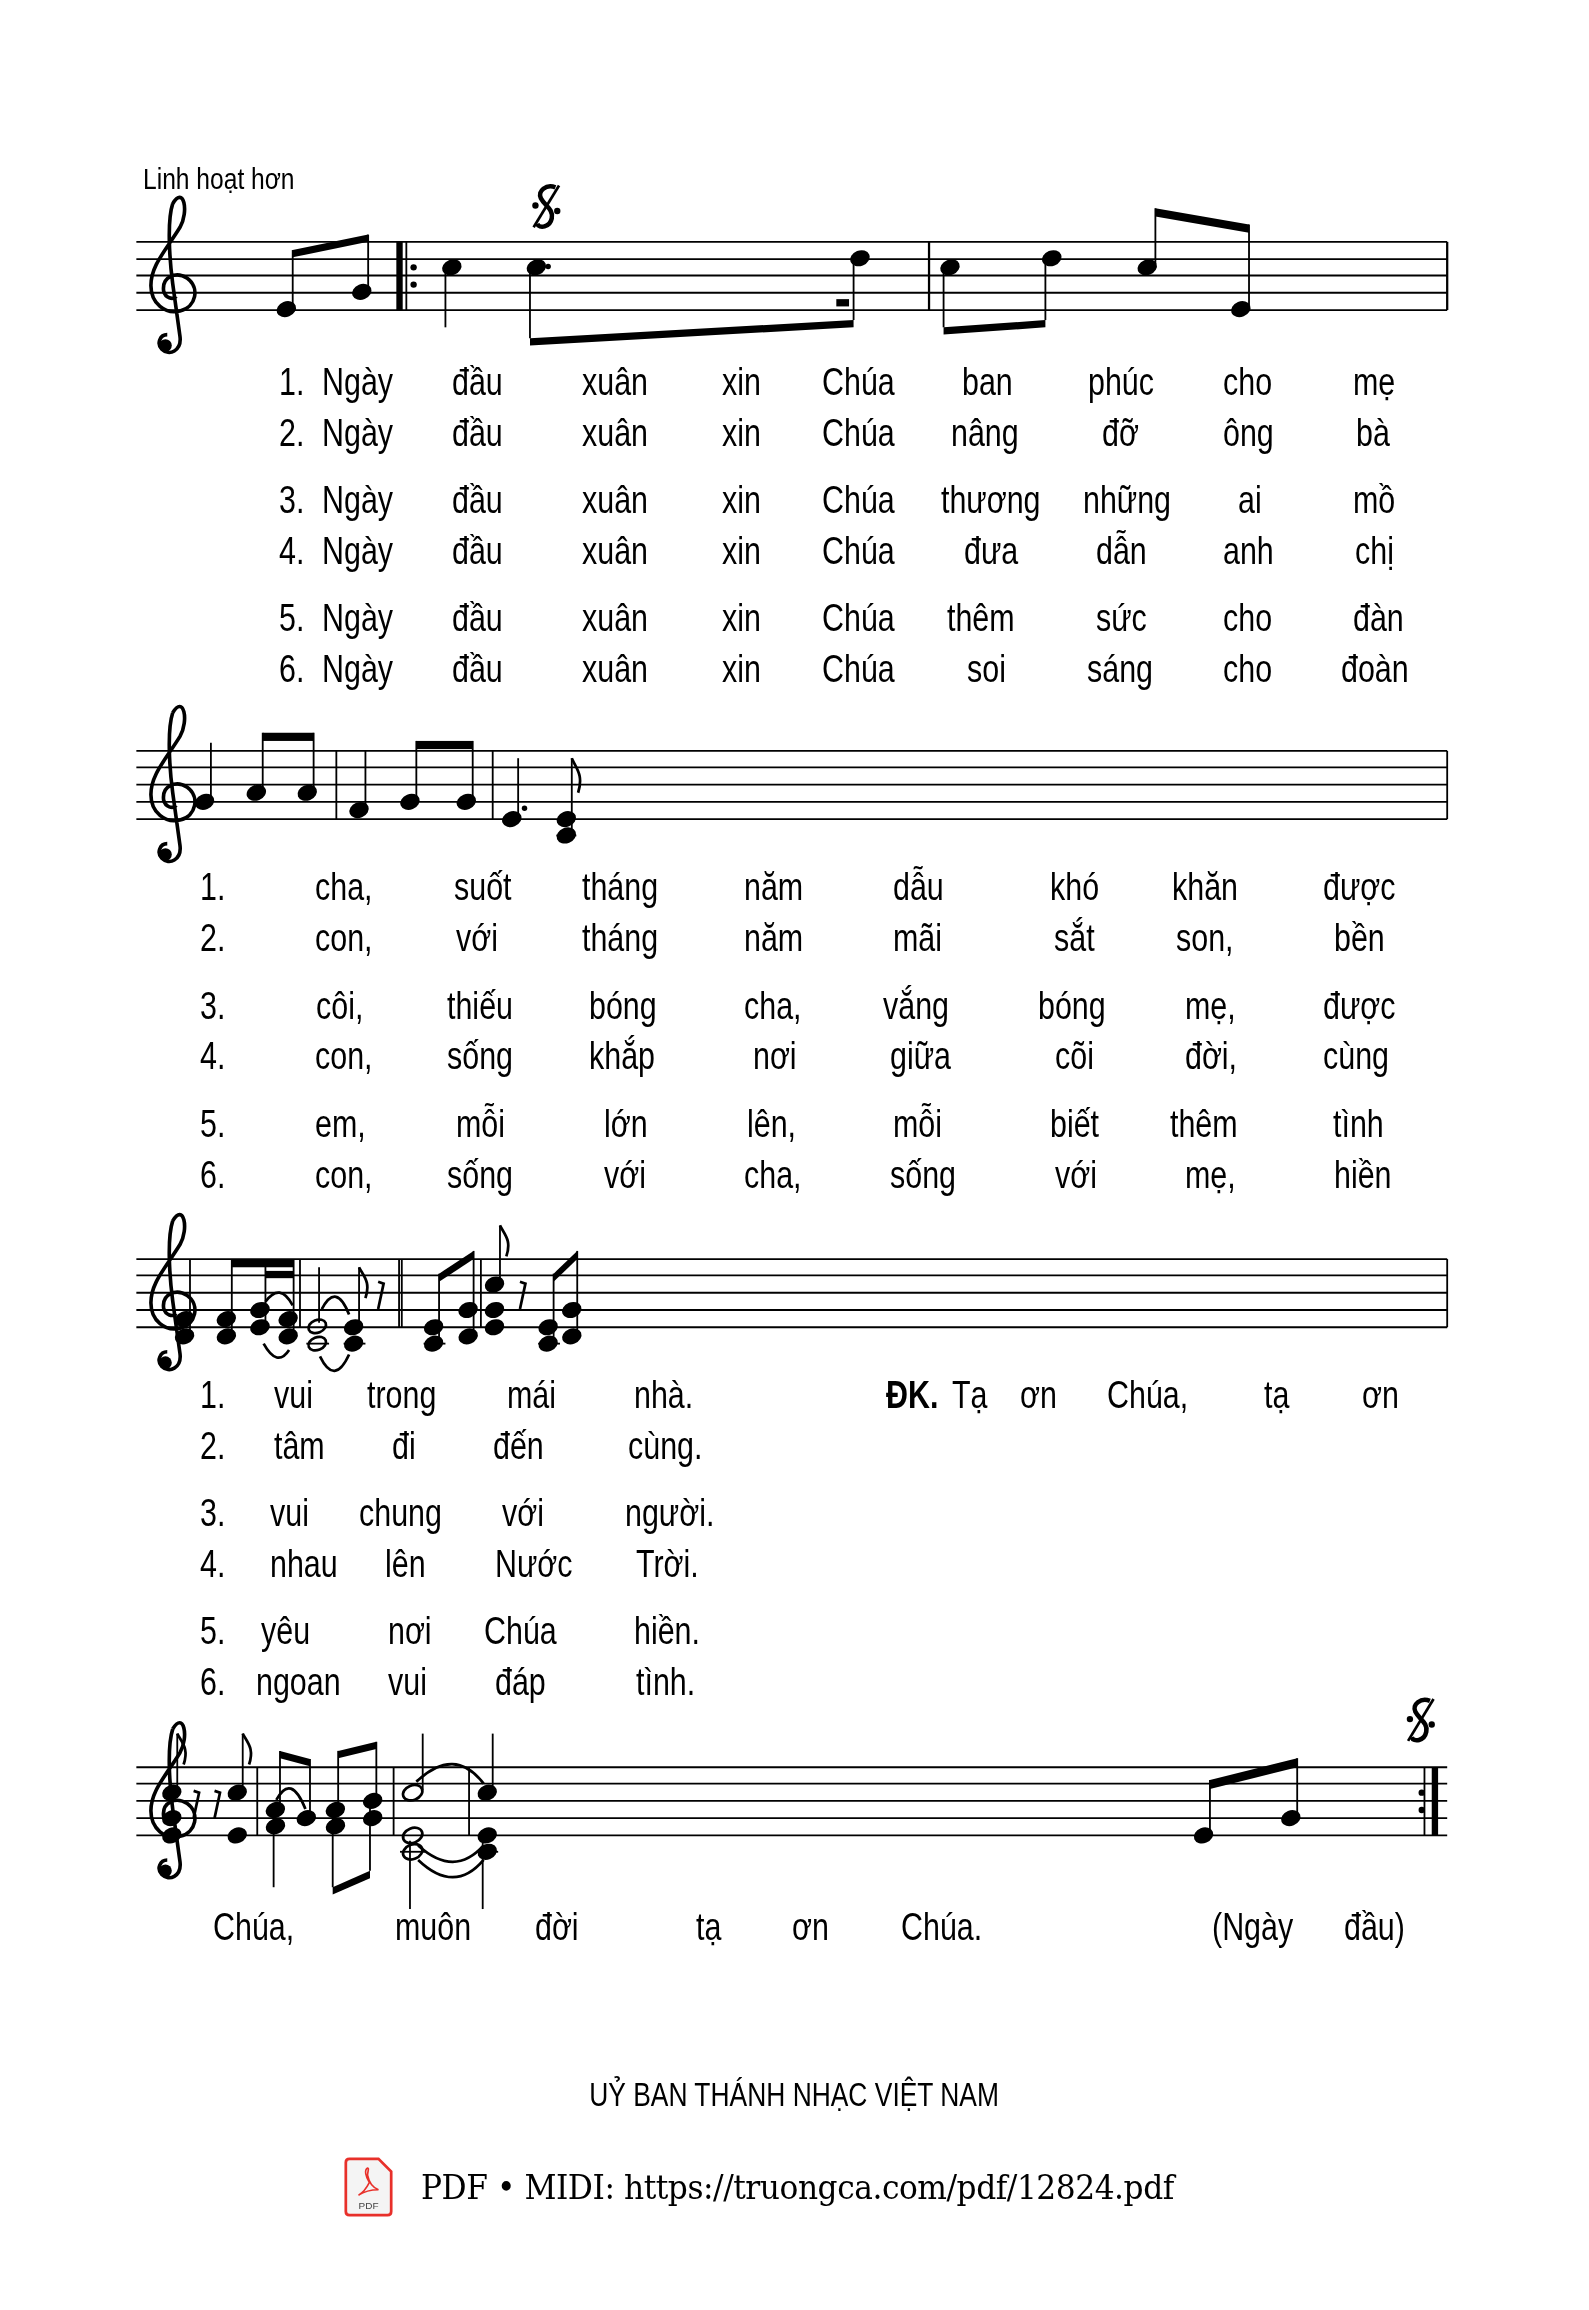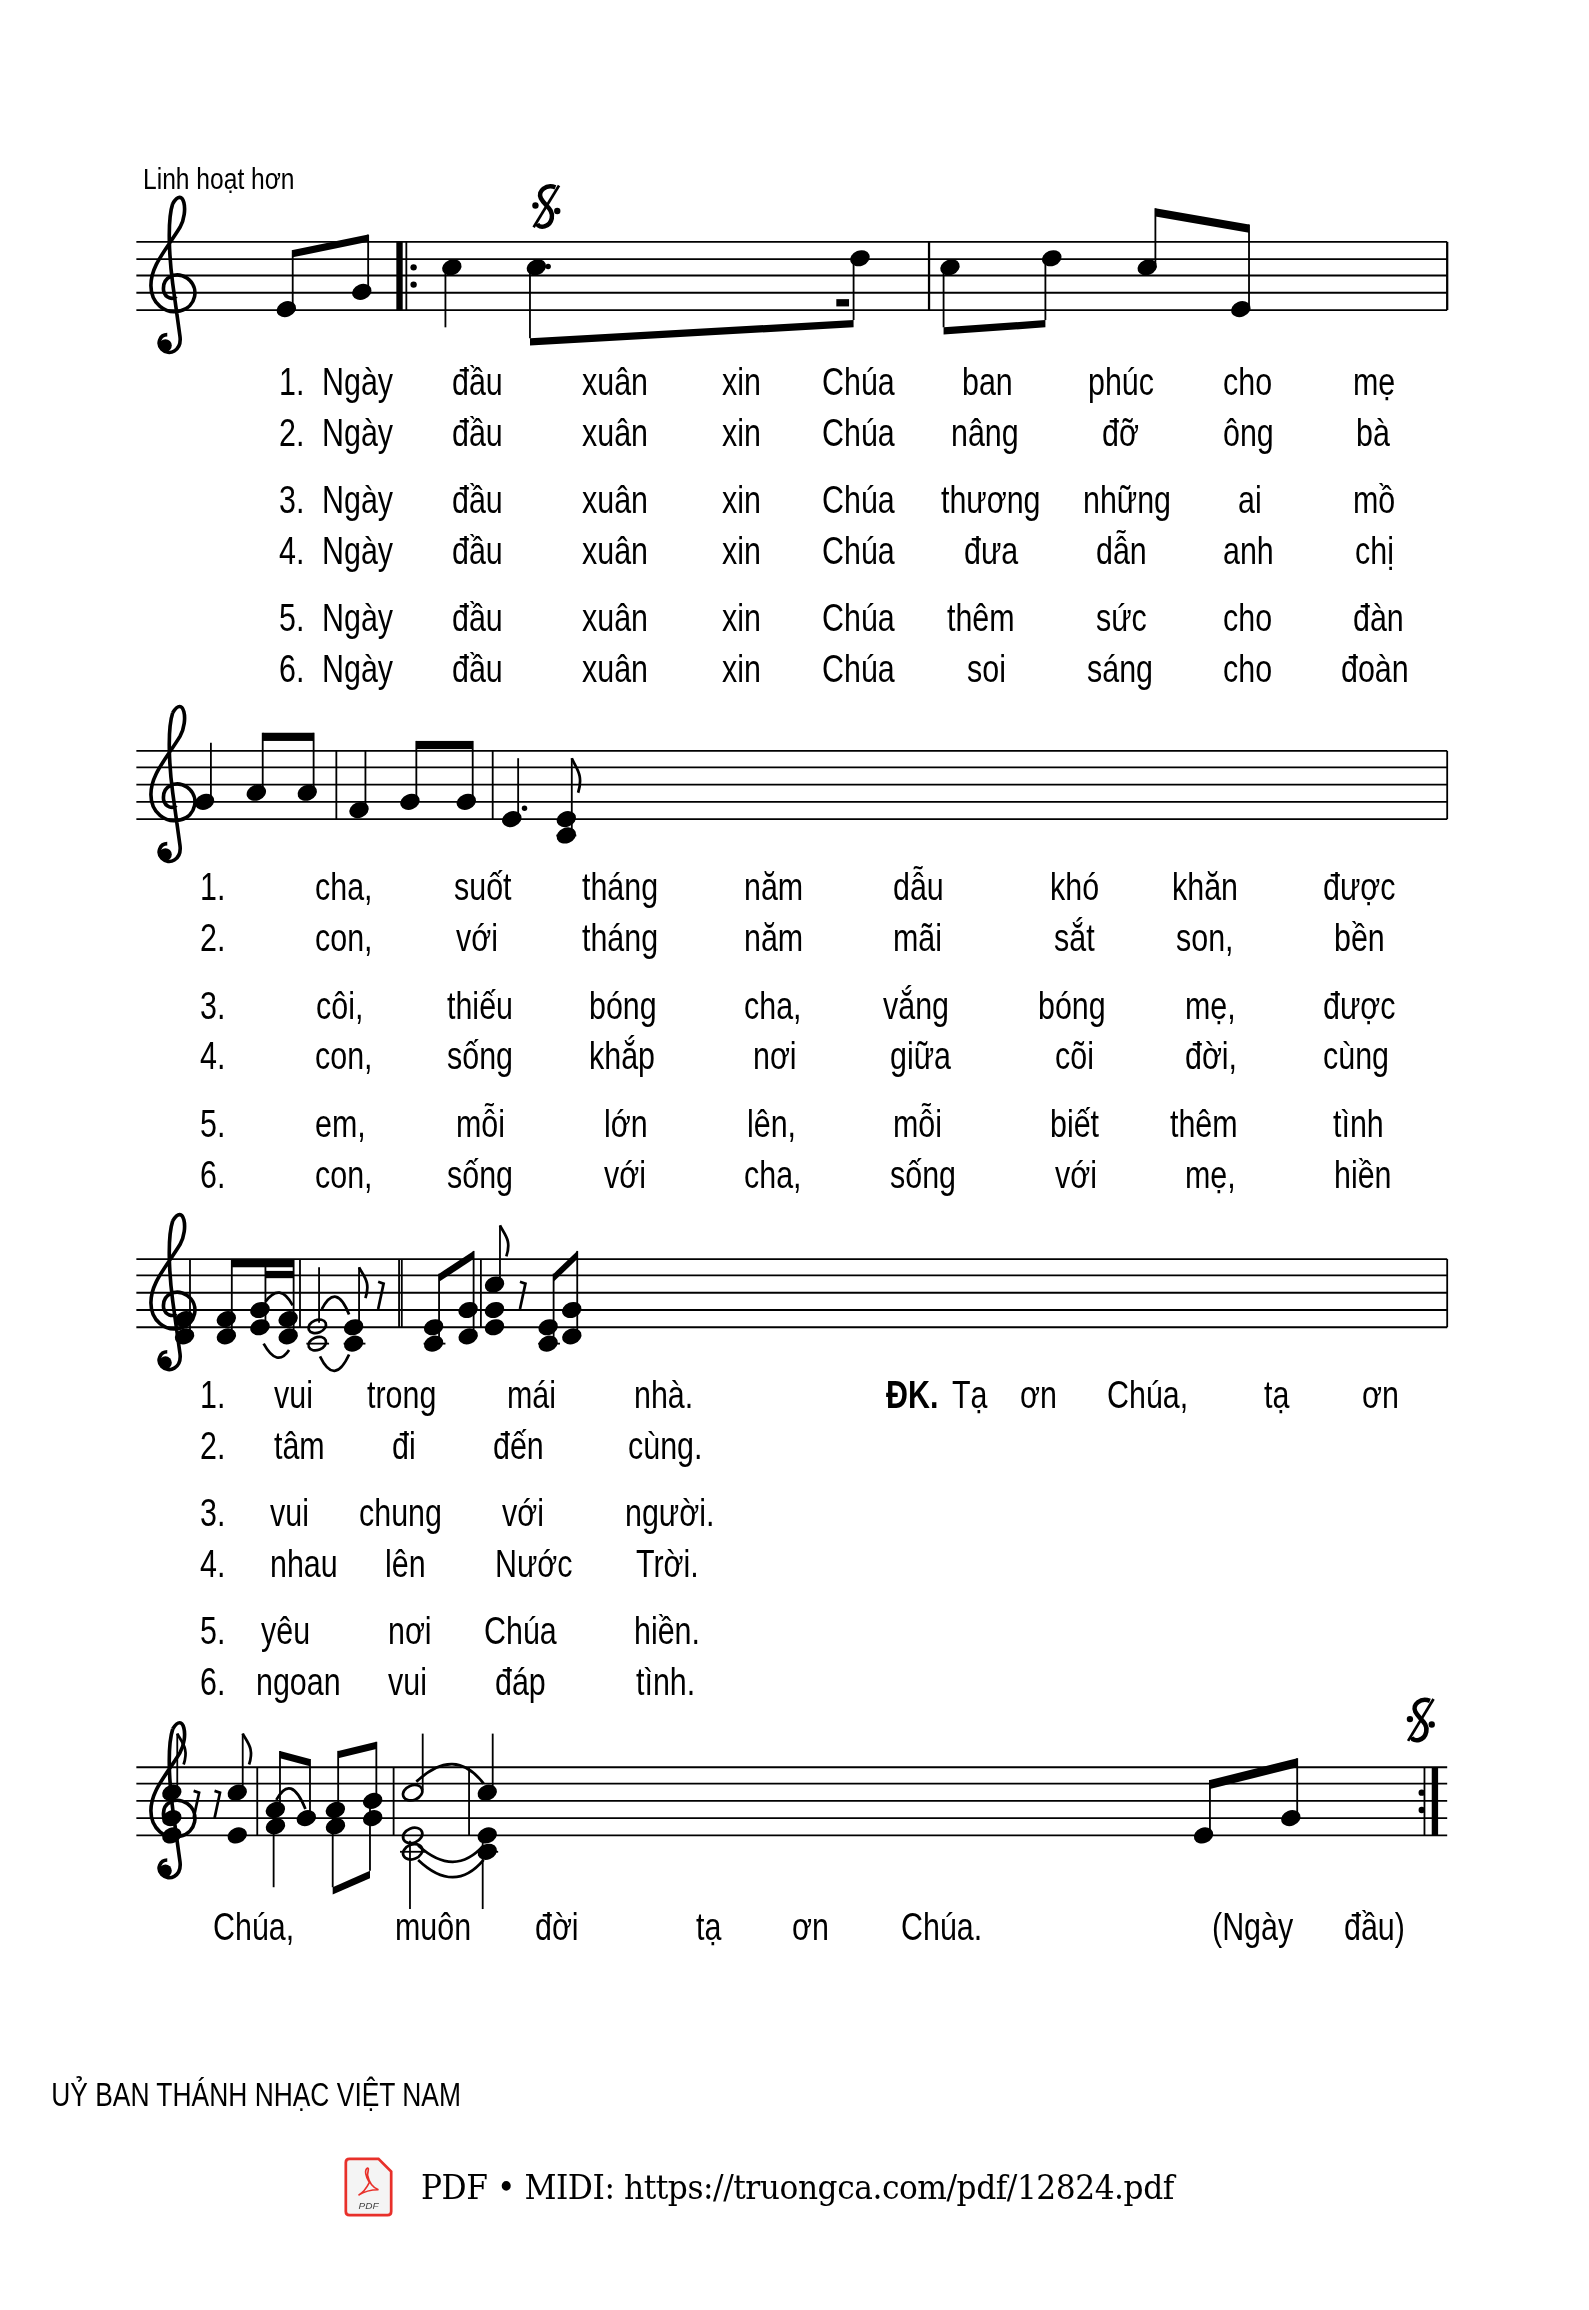--- a/index.html
+++ b/index.html
@@ -3,24 +3,24 @@
 <meta charset="utf-8">
 <style>
   html, body { margin:0; padding:0; background:#ffffff; }
   body { width:1589px; height:2310px; position:relative; overflow:hidden; font-family:"Liberation Sans", sans-serif; color:#000; }
   .abs { position:absolute; }
   .tempo { left:143px; top:162px; font-size:30px; transform:scaleX(0.82); transform-origin:left top; font-family:"Liberation Sans Narrow","Liberation Sans", sans-serif; }
   .lyr { position:absolute; font-size:39px; line-height:1; white-space:nowrap; transform:scaleX(0.78); transform-origin:center top; font-family:"Liberation Sans", sans-serif; }
   .lyr-l { transform-origin:left top; }
   .bold { font-weight:bold; }
   svg.score { position:absolute; left:0; top:0; }
-  .footer-title { position:absolute; left:0; width:1589px; top:2076px; text-align:left; font-size:33px; }
+  .footer-title { position:absolute; left:0; width:1589px; top:2076px; text-align:center; font-size:33px; }
   .footer-title span { display:inline-block; transform:scaleX(0.8); }
   .footer-link { position:absolute; left:344px; top:2157px; display:flex; align-items:center; }
-  .pdf-icon { width:62px; height:60px; position:relative;font-style:italic; }
+  .pdf-icon { width:62px; height:60px; position:relative; }
   .footer-link-text { font-family:"DejaVu Serif", serif; font-size:34px; margin-left:14.5px; letter-spacing:-0.5px; transform:scaleX(0.92); transform-origin:left center; white-space:nowrap; }
 </style>
 </head>
 <body>
 
 <div class="abs tempo">Linh hoạt hơn</div>
 
 <svg class="score" width="1589" height="2310" viewBox="0 0 1748 2541">
   <defs>
     <g id="treble">

